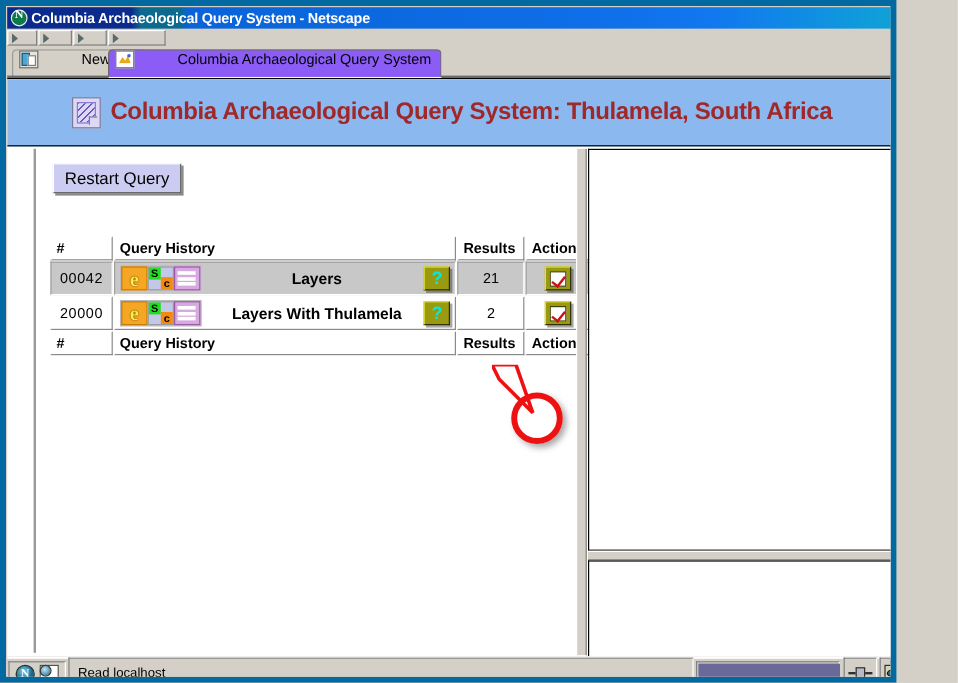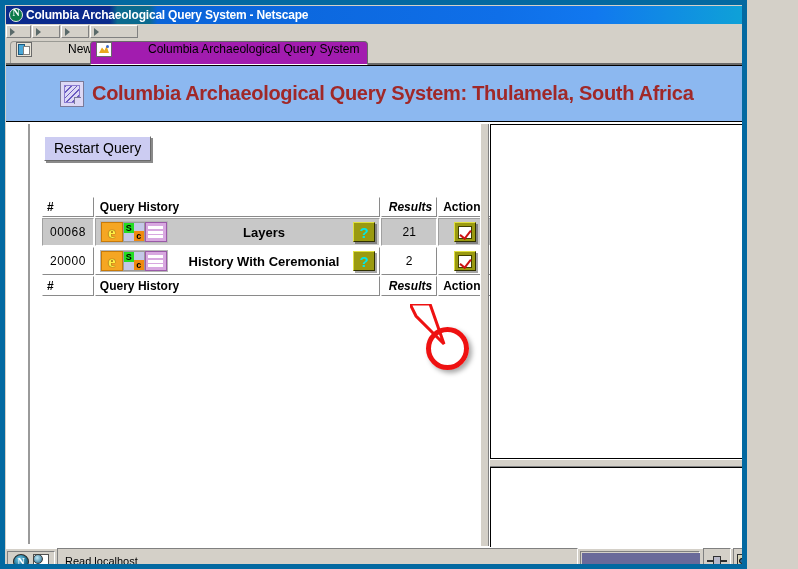--- a/index.html
+++ b/index.html
@@ -124,21 +124,21 @@
     gap: 32px;
   }
   .tab.inactive {
     left: 4px;
     background: #d4d0c8;
     border: 1px solid #9a9a94;
     border-bottom: none;
   }
   .tab.active {
     left: 84px;
-    background: #a21caf;
+    background: #8b5cf6;
     border: 1px solid #6a6a6a;
     border-bottom: 1px solid #ffffff;
     z-index: 3;
   }
   .tab-ico {
     width: 16px; height: 15px;
     margin-right: 4px;
     border: 1px solid #6a6a6a;
     background: #f0f0f0;
     position: relative;
@@ -313,21 +313,21 @@
     vertical-align: middle;
     box-sizing: border-box;
   }
   .qtable th {
     font: bold 12px "Liberation Sans", sans-serif;
     text-align: left;
     color: #000;
   }
   .qtable th.c-num  { width: 52px; }
   .qtable th.c-hist { width: 286px; }
-  .qtable th.c-res  { width: 56px; text-align: right; font-style: italic; }
+  .qtable th.c-res  { width: 56px; text-align: left; }
   .qtable th.c-act  { width: 54px; text-align: left; }
   .qtable td.c-num  { text-align: center; font-size: 12px; letter-spacing: .5px; }
   .qtable td.c-res  { text-align: center; }
   .qtable td.c-act  { text-align: center; }
   tr.row-selected td {
     background: #c8c8c8;
     border-color: #a0a0a0 #ffffff #ffffff #a0a0a0;
   }
   .hist-cell { display: flex; align-items: center; gap: 0; }
   .hist-label {
@@ -610,21 +610,21 @@
         <thead>
           <tr>
             <th class="c-num">#</th>
             <th class="c-hist">Query History</th>
             <th class="c-res">Results</th>
             <th class="c-act">Action</th>
           </tr>
         </thead>
         <tbody>
           <tr class="row-selected">
-            <td class="c-num">00068</td>
+            <td class="c-num">00042</td>
             <td class="c-hist">
               <div class="hist-cell">
                 <span class="icluster">
                   <span class="ic-e"></span>
                   <span class="ic-sc">
                       <i class="s">S</i>
                       <i class="c">c</i>
                     </span>
                   <span class="ic-list">
                       <i></i>
@@ -654,21 +654,21 @@
                   <span class="ic-sc">
                       <i class="s">S</i>
                       <i class="c">c</i>
                     </span>
                   <span class="ic-list">
                       <i></i>
                       <i></i>
                       <i></i>
                     </span>
                 </span>
-                <span class="hist-label">History With Ceremonial</span>
+                <span class="hist-label">Layers With Thulamela</span>
                 <span class="btn3d">
                     <span class="q">?</span>
                   </span>
               </div>
             </td>
             <td class="c-res">2</td>
             <td class="c-act">
               <span class="btn3d">
                   <span class="chk"></span>
                 </span>

